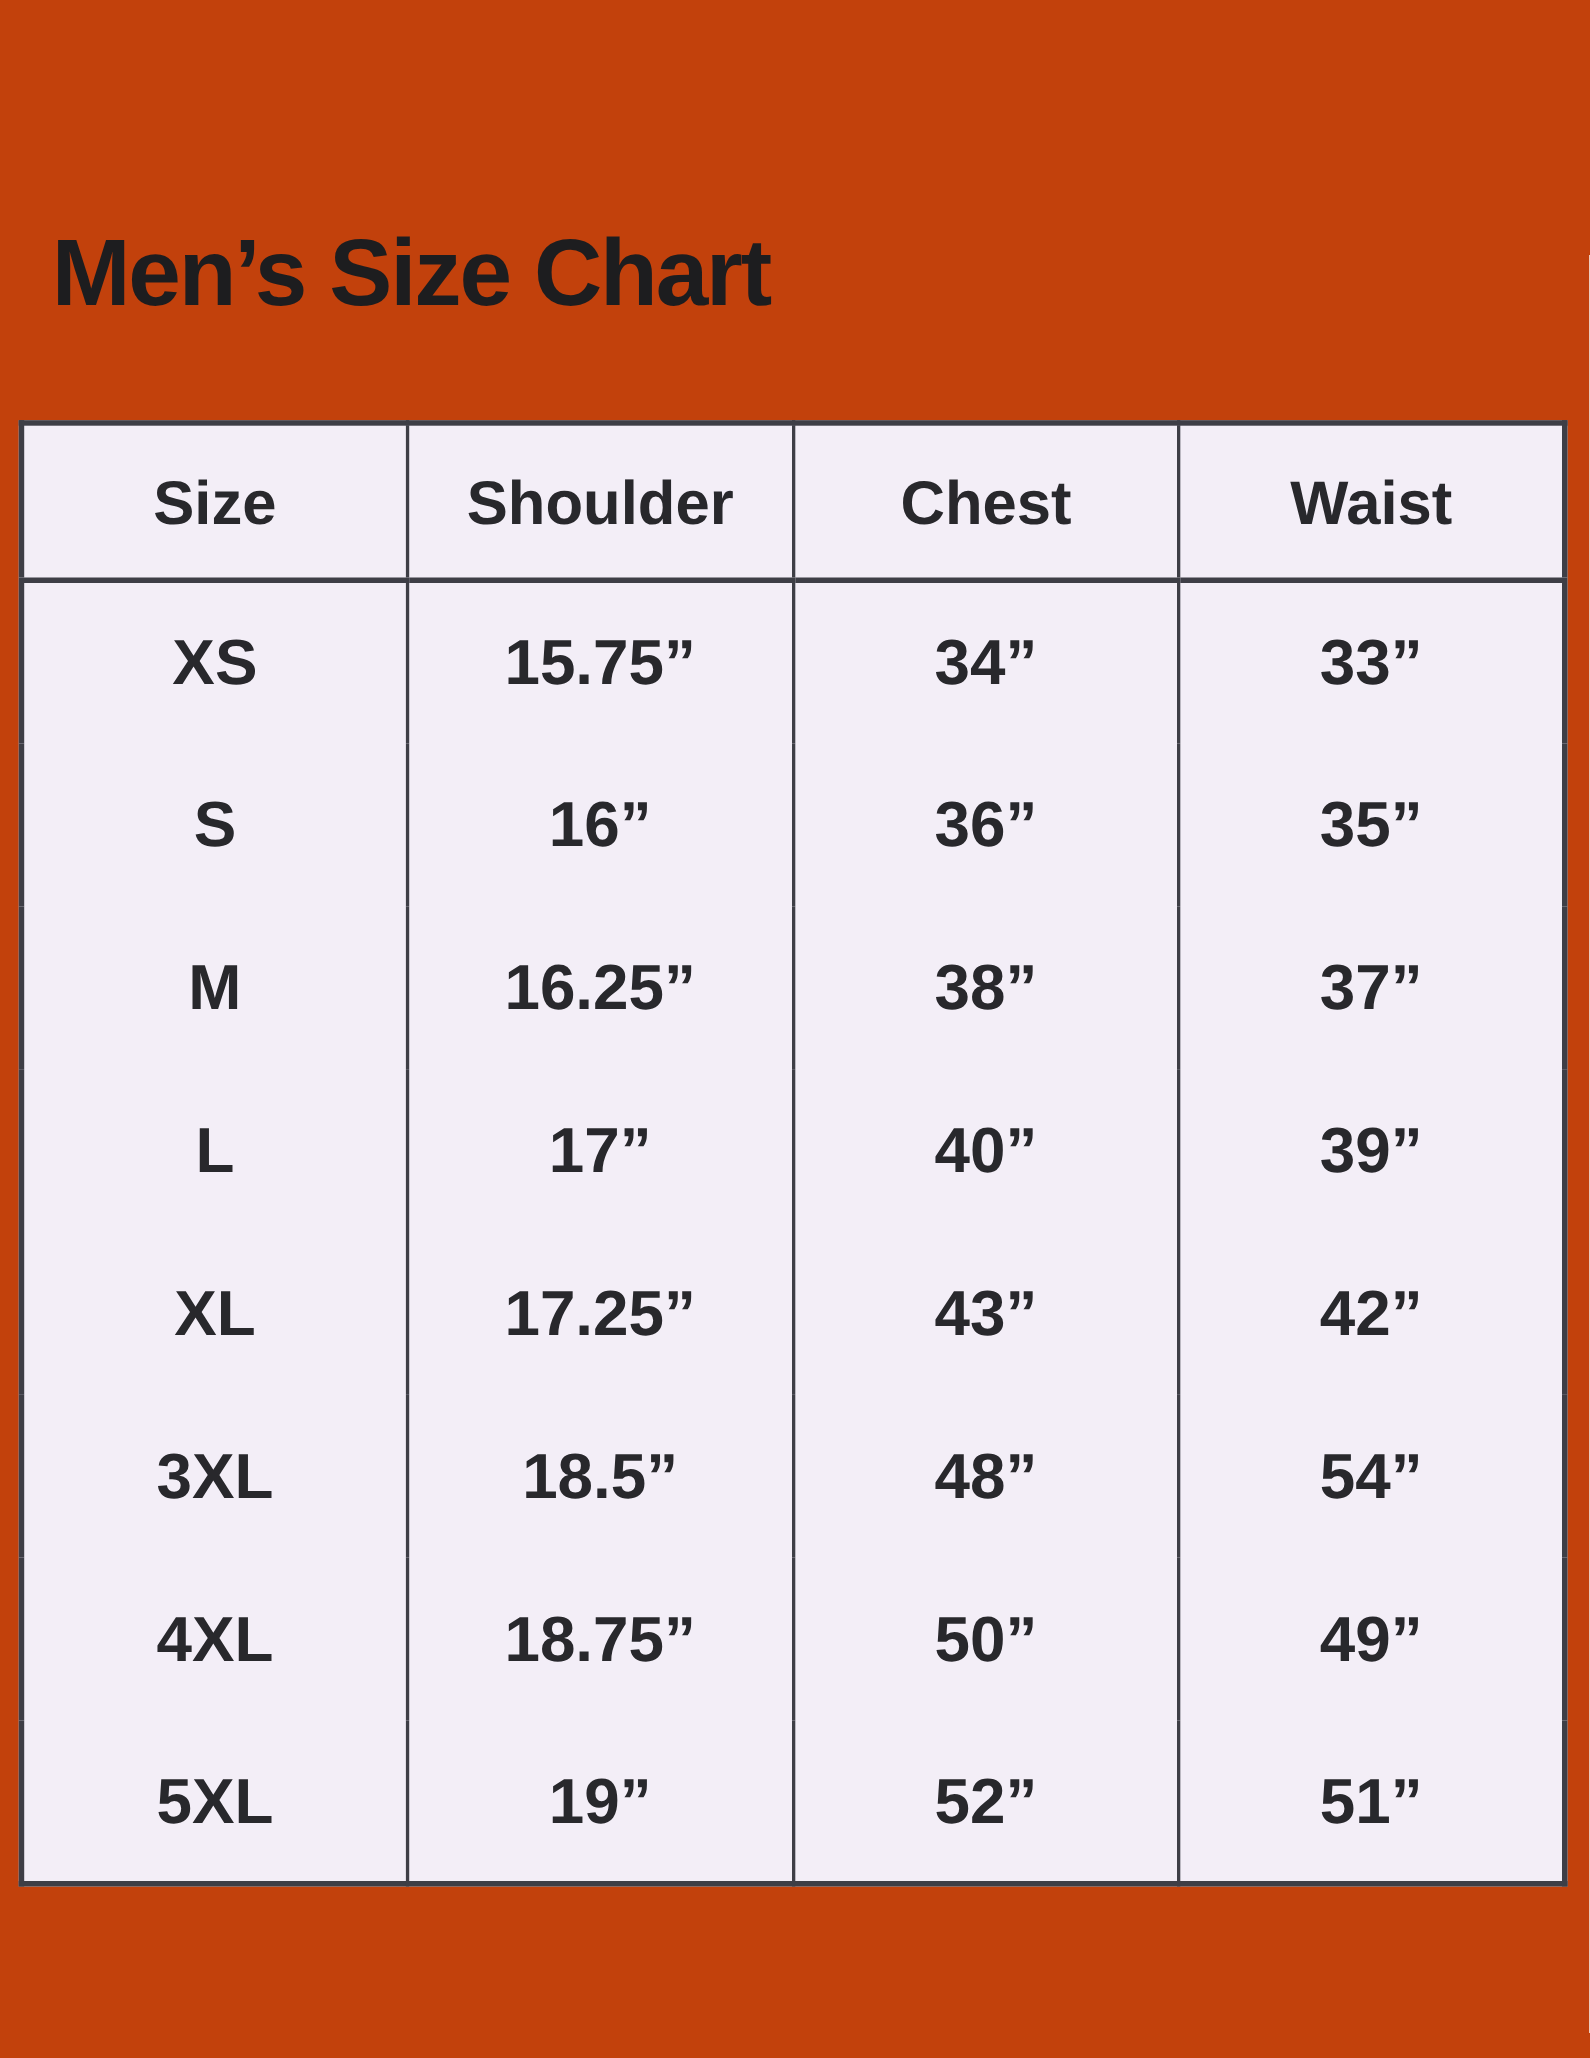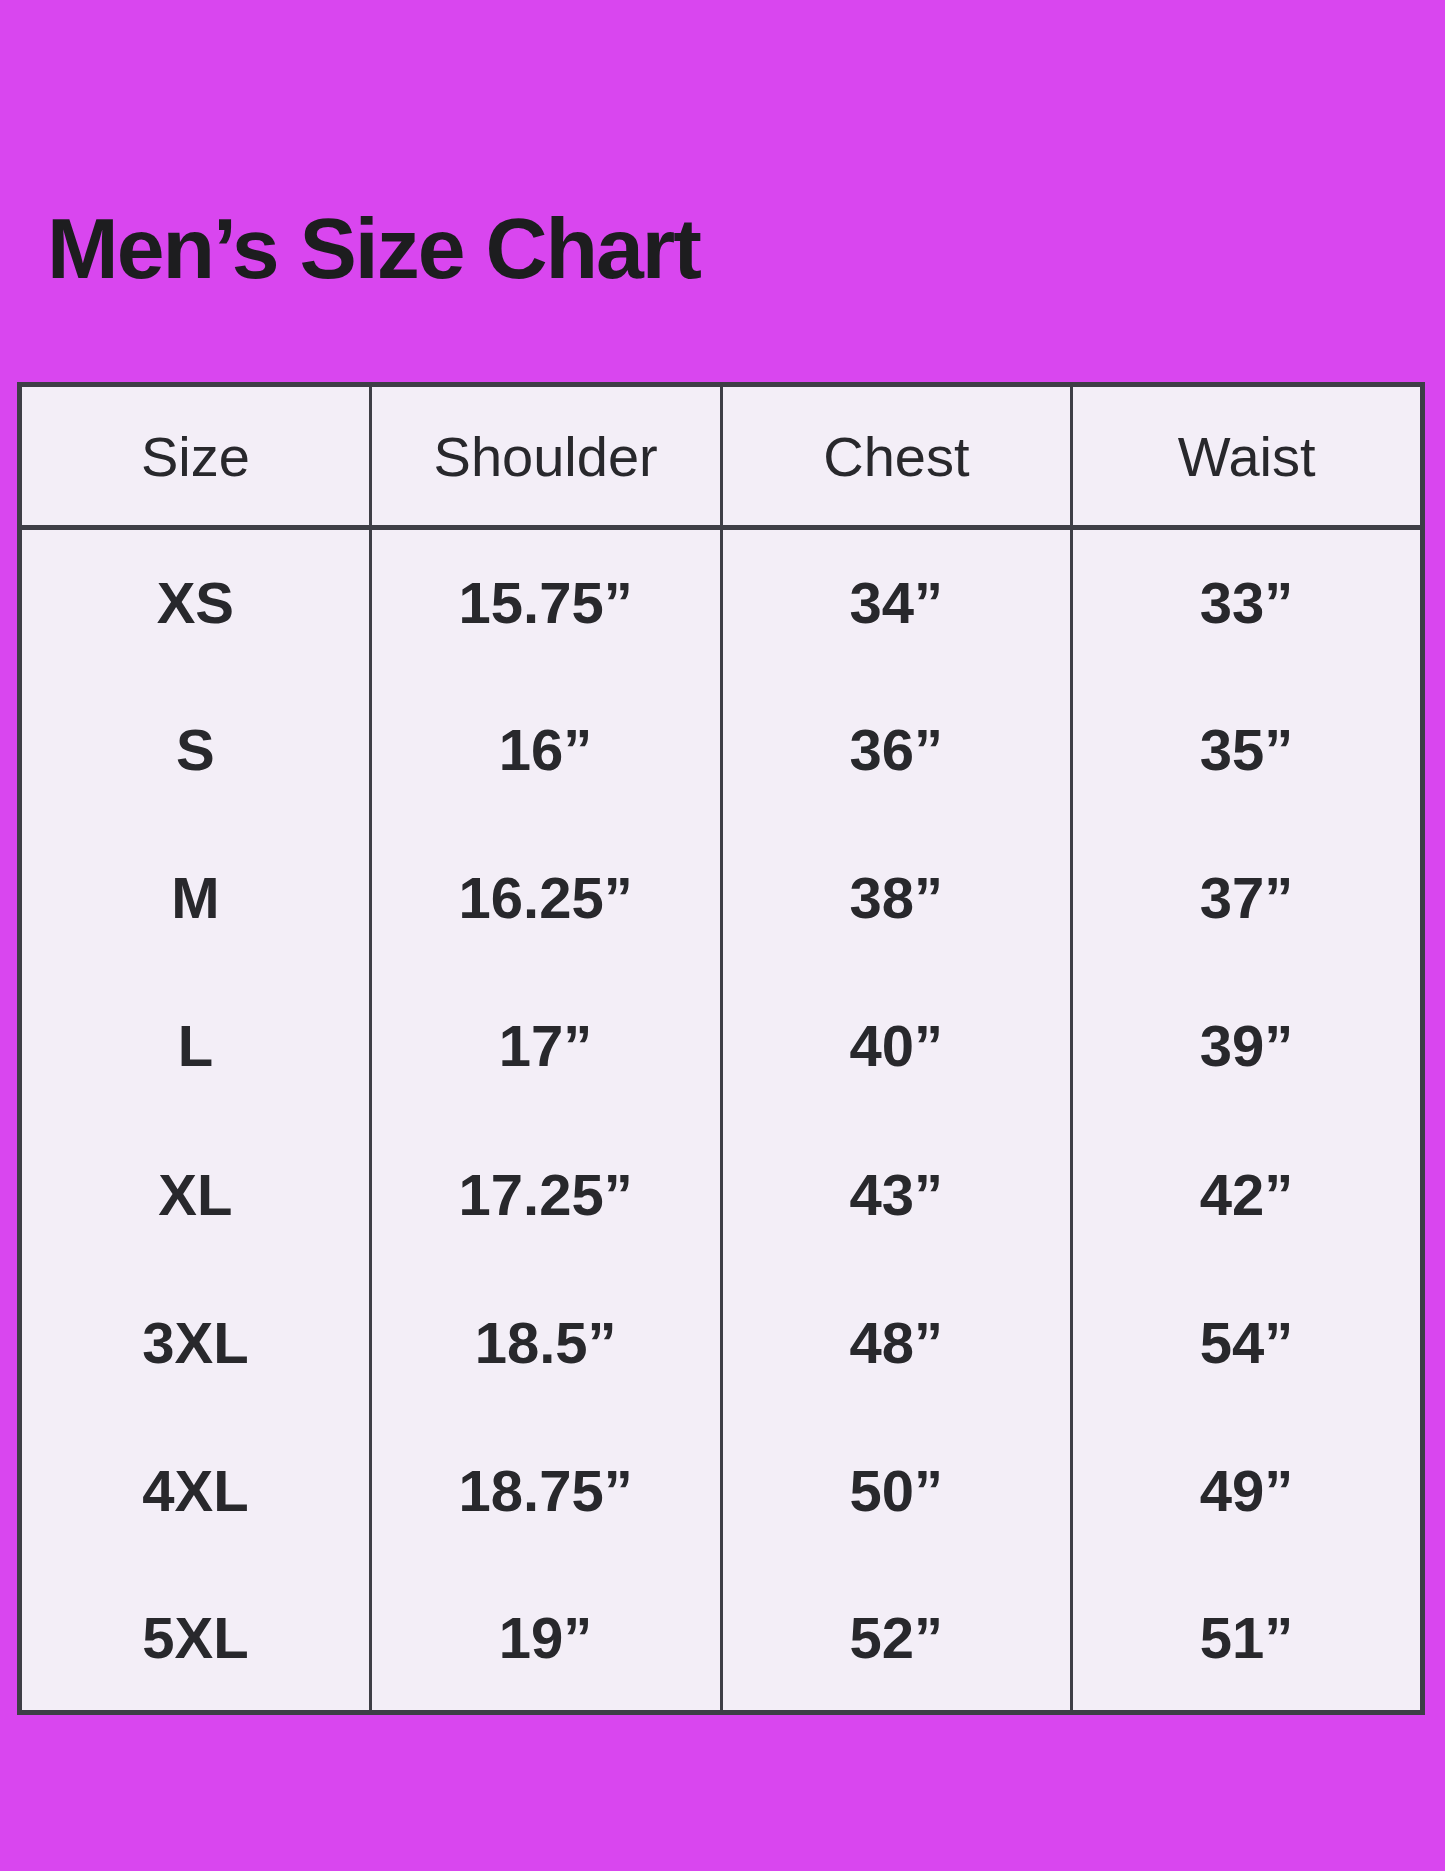--- a/index.html
+++ b/index.html
@@ -5,21 +5,21 @@
   html, body {
     margin: 0;
     padding: 0;
     background: #ffffff;
     font-family: "Liberation Sans", "DejaVu Sans", sans-serif;
   }
   .page {
     position: relative;
     width: 1445px;
     height: 1871px;
-    background: #d946ef;
+    background: #c2410c;
     overflow: hidden;
   }
   .page-title {
     position: absolute;
     left: 47px;
     top: 205px;
     font-size: 86px;
     line-height: 1;
     font-weight: 600;
     letter-spacing: -2px;
@@ -44,21 +44,21 @@
     border-right: 3px solid #3e3e46;
     text-align: center;
     vertical-align: middle;
     padding: 0;
     color: #28282c;
   }
   table.size-chart thead tr { height: 143px; }
   table.size-chart thead th {
     border-bottom: 5px solid #3e3e46;
     font-size: 56px;
-    font-weight: 400;
+    font-weight: 700;
   }
   table.size-chart tbody tr { height: 119px; }
   table.size-chart tbody td {
     font-size: 58px;
     font-weight: 600;
   }
 </style>
 </head>
 <body>
 

